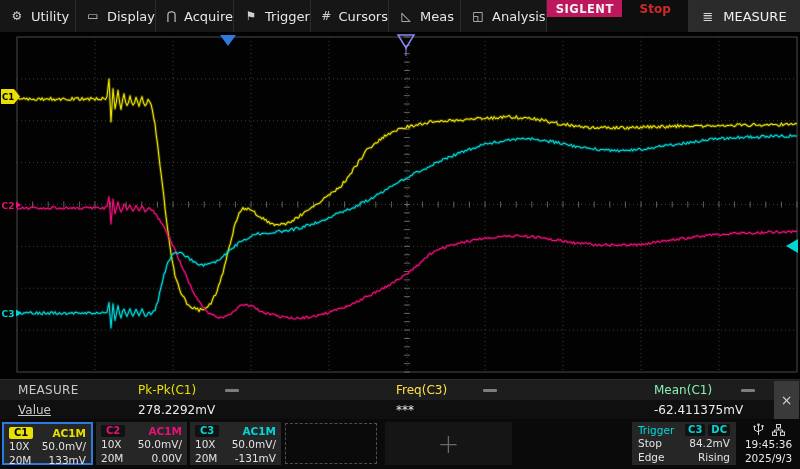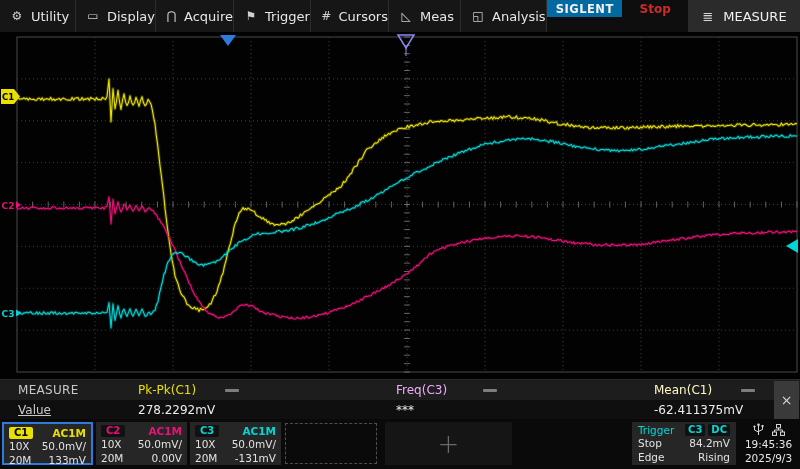--- a/index.html
+++ b/index.html
@@ -8,21 +8,21 @@
        -webkit-font-smoothing:antialiased;color:#e8e8e8;}
   
   .header{position:absolute;top:0;left:0;width:800px;height:33px;background:#161616;
           display:flex;align-items:stretch;border-bottom:1px solid #000;box-sizing:border-box;}
   .menu-item{display:flex;align-items:center;justify-content:flex-start;gap:7px;
              padding-left:10px;box-sizing:border-box;border-right:1px solid #2c2c2c;
              font-size:13px;color:#e6e6e6;cursor:default;}
   .menu-item .mi{font-size:12px;color:#cfcfcf;width:14px;text-align:center;}
   .logo-block{width:142px;box-sizing:border-box;display:flex;flex-direction:column;background:#0e0e0e;border-right:1px solid #2c2c2c;}
   .logo-row{display:flex;height:17px;}
-  .brand{background:#0369a1;color:#f2f2f2;font-weight:bold;font-size:11.5px;letter-spacing:.5px;
+  .brand{background:#be185d;color:#f2f2f2;font-weight:bold;font-size:11.5px;letter-spacing:.5px;
          display:flex;align-items:center;justify-content:center;flex:1.15;}
   .acq-status{flex:1;display:flex;align-items:center;justify-content:center;font-size:12px;font-weight:bold;}
   .trig-freq{flex:1;display:flex;align-items:center;justify-content:center;font-size:11.5px;}
   .measure-btn{flex:1;display:flex;align-items:center;justify-content:center;gap:10px;
                background:#2b2b2b;font-size:13px;color:#f0f0f0;}
   .measure-btn .mi{font-size:13px;color:#d8d8d8;}
   
   .plot{position:absolute;top:33px;left:0;width:800px;height:346px;background:#020202;}
   svg text{fill:currentColor;}
   .tag-dark{fill:#000 !important;font-size:8.5px;font-weight:bold;}
@@ -253,26 +253,26 @@
   <div class="mrow2"></div>
   <span class="mtitle">MEASURE</span>
   <span class="mvaluelab">Value</span>
 
   <div class="slot" style="left:130px">
     <span class="m-label" style="color: rgb(232, 224, 0);">Pk-Pk(C1)</span>
     <span class="m-dash"></span>
     <span class="m-value">278.2292mV</span>
   </div>
   <div class="slot" style="left:388px">
-    <span class="m-label" style="color: #f0abfc;">Freq(C3)</span>
+    <span class="m-label" style="color: #fde047;">Freq(C3)</span>
     <span class="m-dash"></span>
     <span class="m-value">***</span>
   </div>
   <div class="slot" style="left:646px">
-    <span class="m-label" style="color: #fef9c3;">Mean(C1)</span>
+    <span class="m-label" style="color: #86efac;">Mean(C1)</span>
     <span class="m-dash"></span>
     <span class="m-value">-62.411375mV</span>
   </div>
   <div class="m-close">×</div>
 </div>
 
 <div class="bbar">
 
   <div class="chbox sel" style="left:2px">
     <div class="chrow1">

